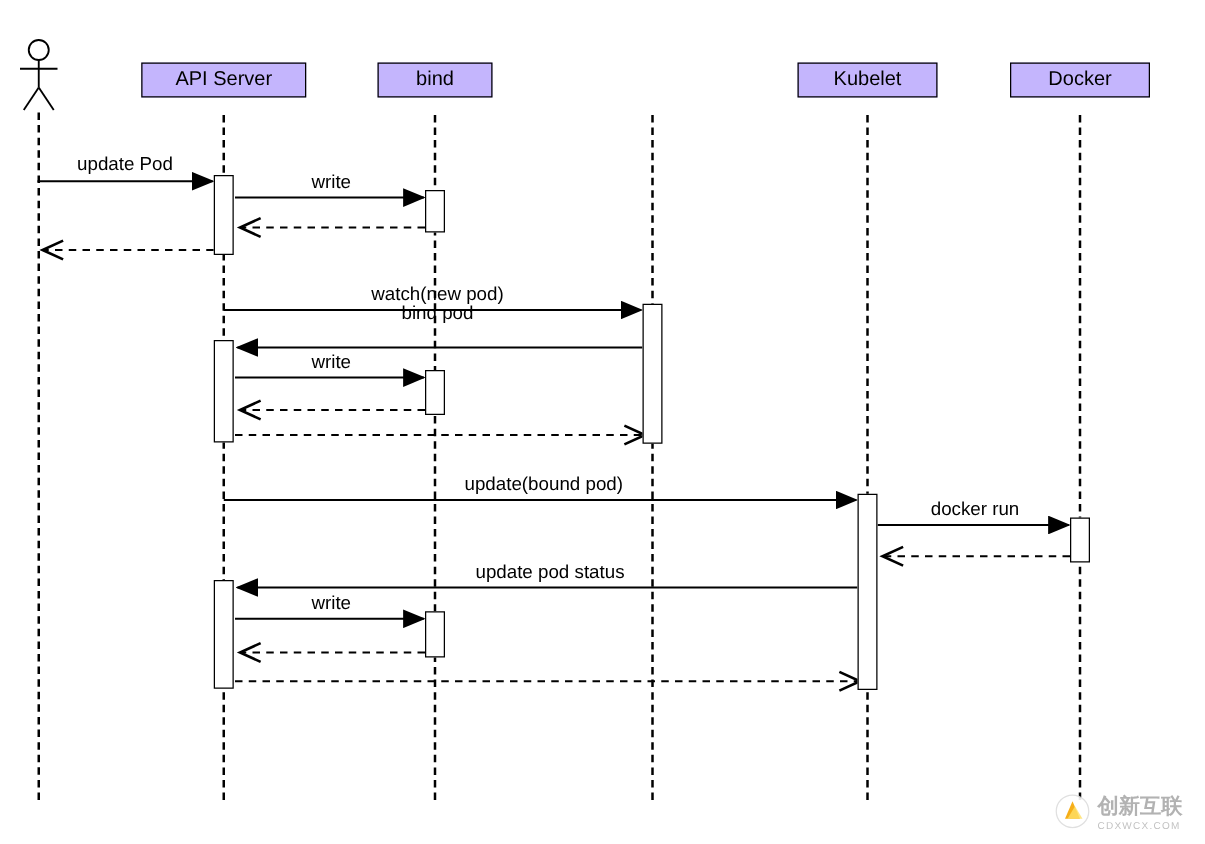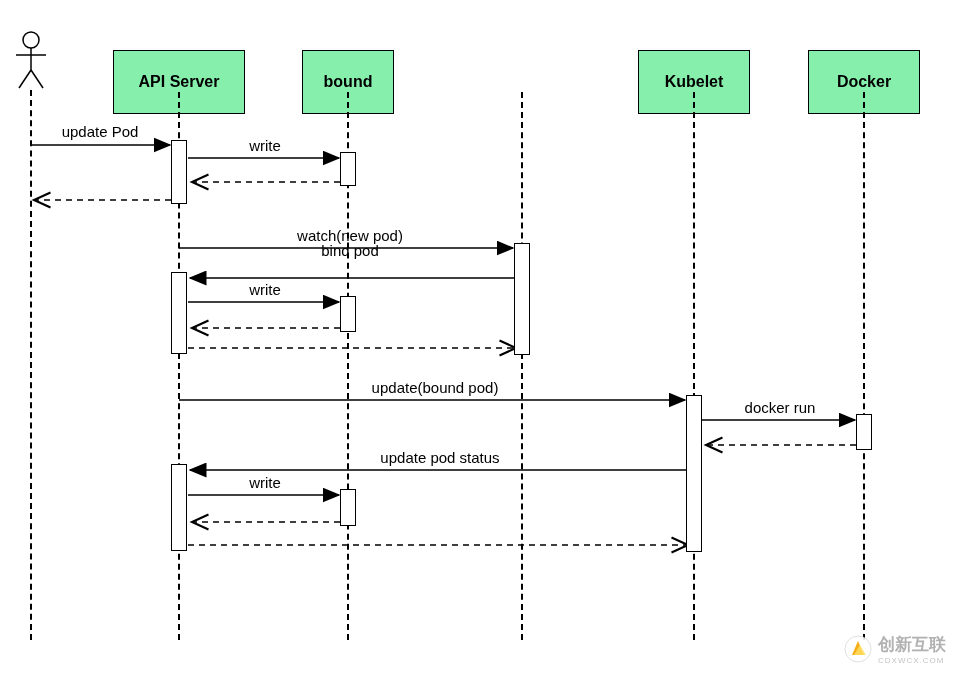--- a/index.html
+++ b/index.html
@@ -10,25 +10,24 @@
   }
   .canvas {
     position: relative;
     width: 964px;
     height: 675px;
     background: #fff;
   }
   .participant-box {
     position: absolute;
     border: 1.5px solid #000;
-    background: #86efac;
+    background: #c4b5fd;
     text-align: center;
     font-size: 16px;
-    padding: 22px 0;
-    font-weight: bold;
+    padding: 4px 0;
   }
   .lifeline {
     position: absolute;
     border-left: 2px dashed #000;
     width: 0;
   }
   .actor {
     position: absolute;
   }
   .activation {
@@ -73,21 +72,21 @@
     <svg width="40" height="60">
       <circle cx="20" cy="10" r="8" stroke="#000" stroke-width="1.5" fill="none"></circle>
       <line x1="20" y1="18" x2="20" y2="40" stroke="#000" stroke-width="1.5"></line>
       <line x1="5" y1="25" x2="35" y2="25" stroke="#000" stroke-width="1.5"></line>
       <line x1="20" y1="40" x2="8" y2="58" stroke="#000" stroke-width="1.5"></line>
       <line x1="20" y1="40" x2="32" y2="58" stroke="#000" stroke-width="1.5"></line>
     </svg>
   </div>
 
   <div class="participant-box" style="left:113px; top:50px; width:130px;"><span>API Server</span></div>
-  <div class="participant-box" style="left:302px; top:50px; width:90px;"><span>bound</span></div>
+  <div class="participant-box" style="left:302px; top:50px; width:90px;"><span>bind</span></div>
   <div class="participant-box" style="left:808px; top:50px; width:110px;"><span>Docker</span></div>
   <div class="participant-box" style="left:638px; top:50px; width:110px;"><span>Kubelet</span></div>
 
   <div class="lifeline" style="left:30px; top:90px; height:550px;"></div>
   <div class="lifeline" style="left:178px; top:92px; height:548px;"></div>
   <div class="lifeline" style="left:347px; top:92px; height:548px;"></div>
   <div class="lifeline" style="left:521px; top:92px; height:548px;"></div>
   <div class="lifeline" style="left:693px; top:92px; height:548px;"></div>
   <div class="lifeline" style="left:863px; top:92px; height:548px;"></div>
 

